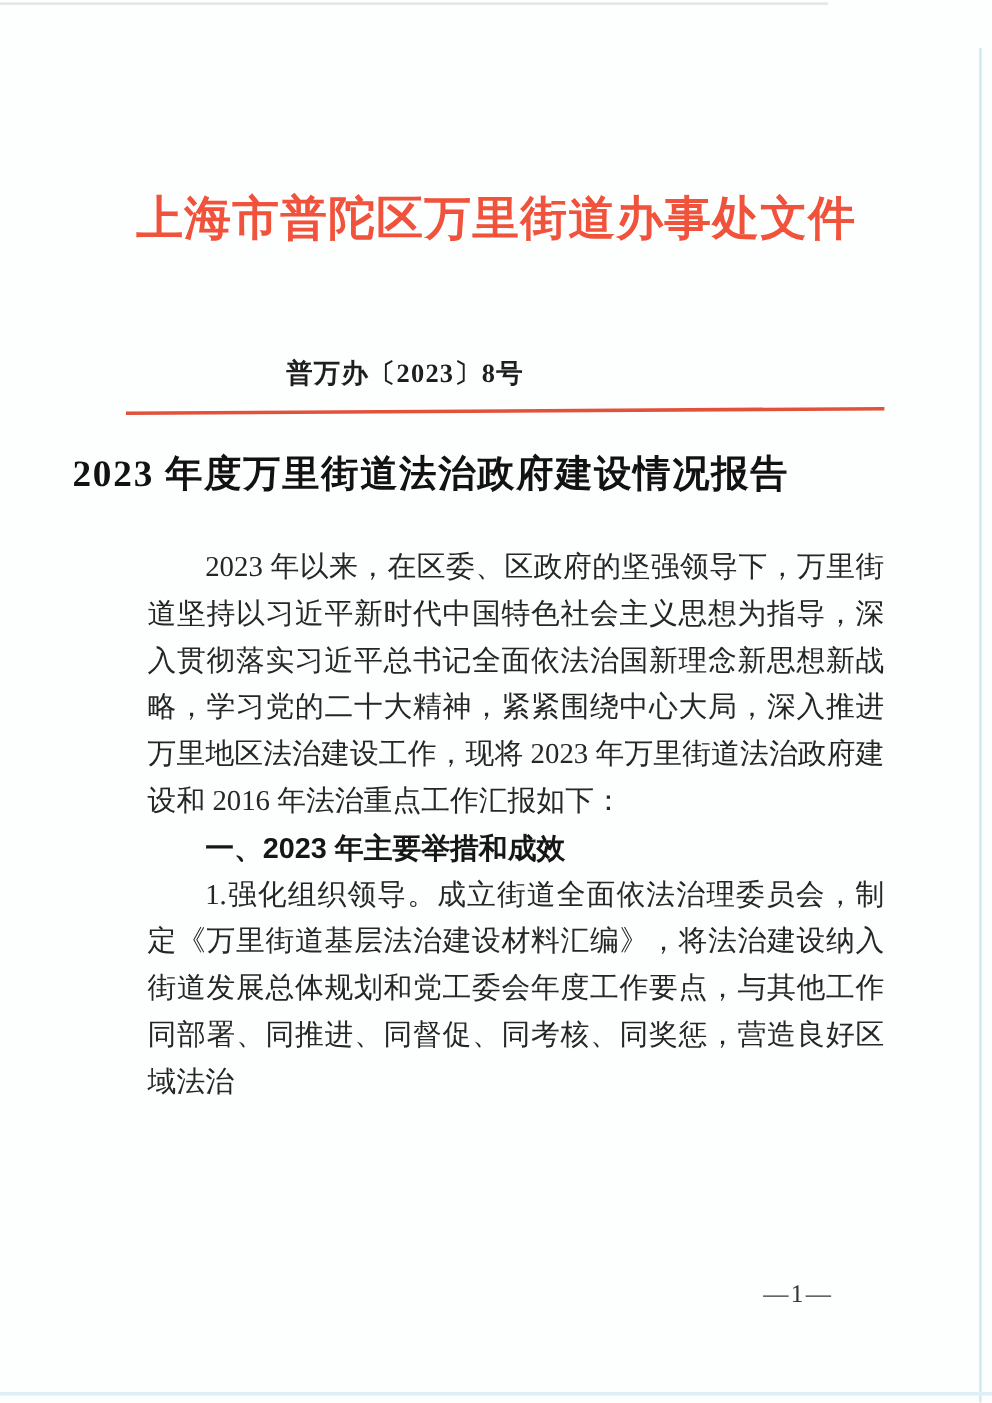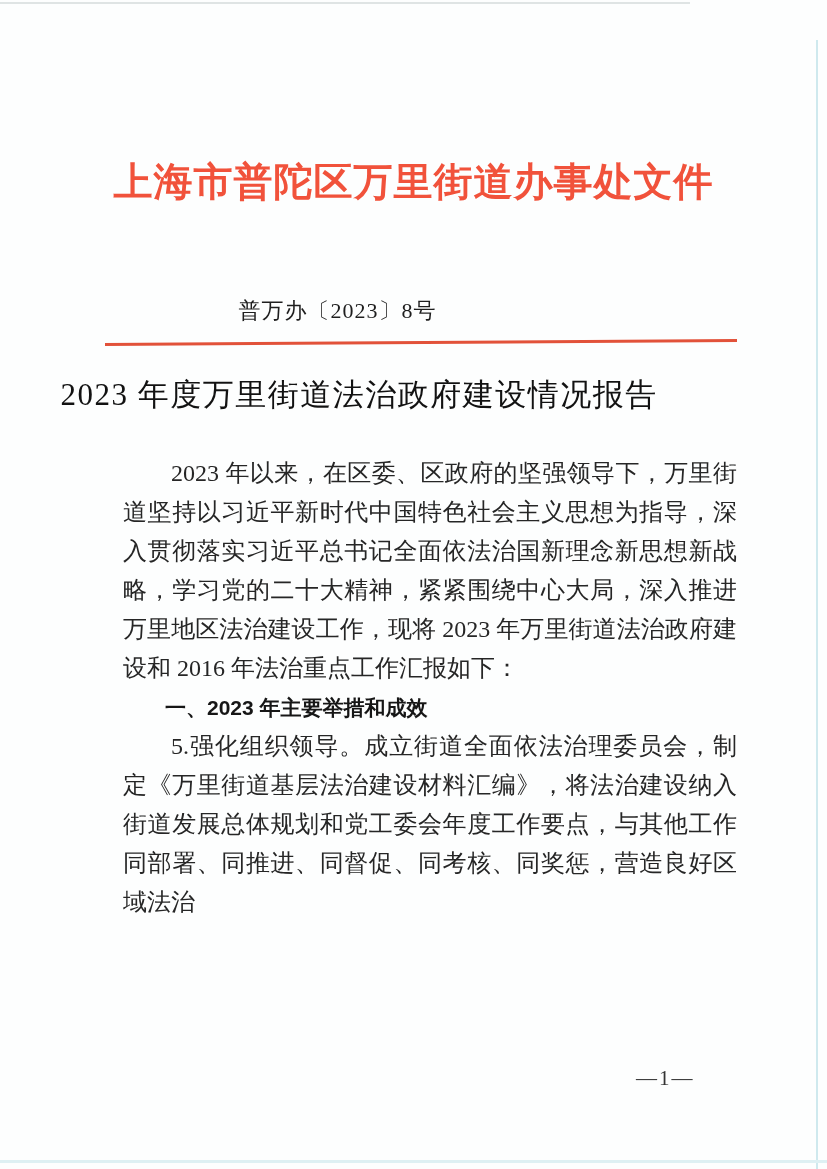--- a/index.html
+++ b/index.html
@@ -50,36 +50,37 @@
   .docnum-row {
     position: absolute;
     left: 0; top: 296px;
     width: 675px;
     display: flex;
     justify-content: center;
     gap: 40px;
     font-size: 22px;
     color: #1e1e1e;
     letter-spacing: 1px;
+    font-weight: bold;
   }
   .red-rule {
     position: absolute;
     left: 105px; top: 341px;
     width: 632px; height: 3px;
     background: #e2523a;
     transform: rotate(-0.35deg);
   }
   .doc-title {
     position: absolute;
     left: 0; top: 374px;
     width: 718px;
     margin: 0;
     text-align: center;
     font-size: 31px;
-    font-weight: normal;
+    font-weight: bold;
     color: #121212;
     letter-spacing: 1.5px;
   }
   .body-block {
     position: absolute;
     left: 123px; top: 454px;
     width: 614px;
     font-size: 24px;
     line-height: 39px;
     text-align: justify;
@@ -89,21 +90,21 @@
     margin: 0;
   }
   .para-indent {
     text-indent: 2em;
   }
   .sec-heading {
     text-indent: 2em;
     font-weight: bold;
     color: #161616;
     font-family: "Liberation Sans", "DejaVu Sans", sans-serif;
-    font-size: 21px;
+    font-size: 24px;
   }
   .sub-heading {
     text-indent: 2em;
     font-weight: bold;
     color: #1a1a1a;
     font-size: 24px;
     letter-spacing: 0.5px;
   }
   .page-number {
     position: absolute;
@@ -128,18 +129,18 @@
     <span>普万办〔2023〕8号</span>
   </div>
 
   <div class="red-rule"></div>
 
   <h2 class="doc-title">2023 年度万里街道法治政府建设情况报告</h2>
 
   <div class="body-block">
     <p class="para-indent">2023 年以来，在区委、区政府的坚强领导下，万里街道坚持以习近平新时代中国特色社会主义思想为指导，深入贯彻落实习近平总书记全面依法治国新理念新思想新战略，学习党的二十大精神，紧紧围绕中心大局，深入推进万里地区法治建设工作，现将 2023 年万里街道法治政府建设和 2016 年法治重点工作汇报如下：</p>
     <p class="sec-heading">一、2023 年主要举措和成效</p>
-    <p class="para-indent">5.强化组织领导。成立街道全面依法治理委员会，制定《万里街道基层法治建设材料汇编》，将法治建设纳入街道发展总体规划和党工委会年度工作要点，与其他工作同部署、同推进、同督促、同考核、同奖惩，营造良好区域法治</p>
+    <p class="para-indent">1.强化组织领导。成立街道全面依法治理委员会，制定《万里街道基层法治建设材料汇编》，将法治建设纳入街道发展总体规划和党工委会年度工作要点，与其他工作同部署、同推进、同督促、同考核、同奖惩，营造良好区域法治</p>
   </div>
 
   <div class="page-number">—1—</div>
 
 </div>
 
 </body></html>

